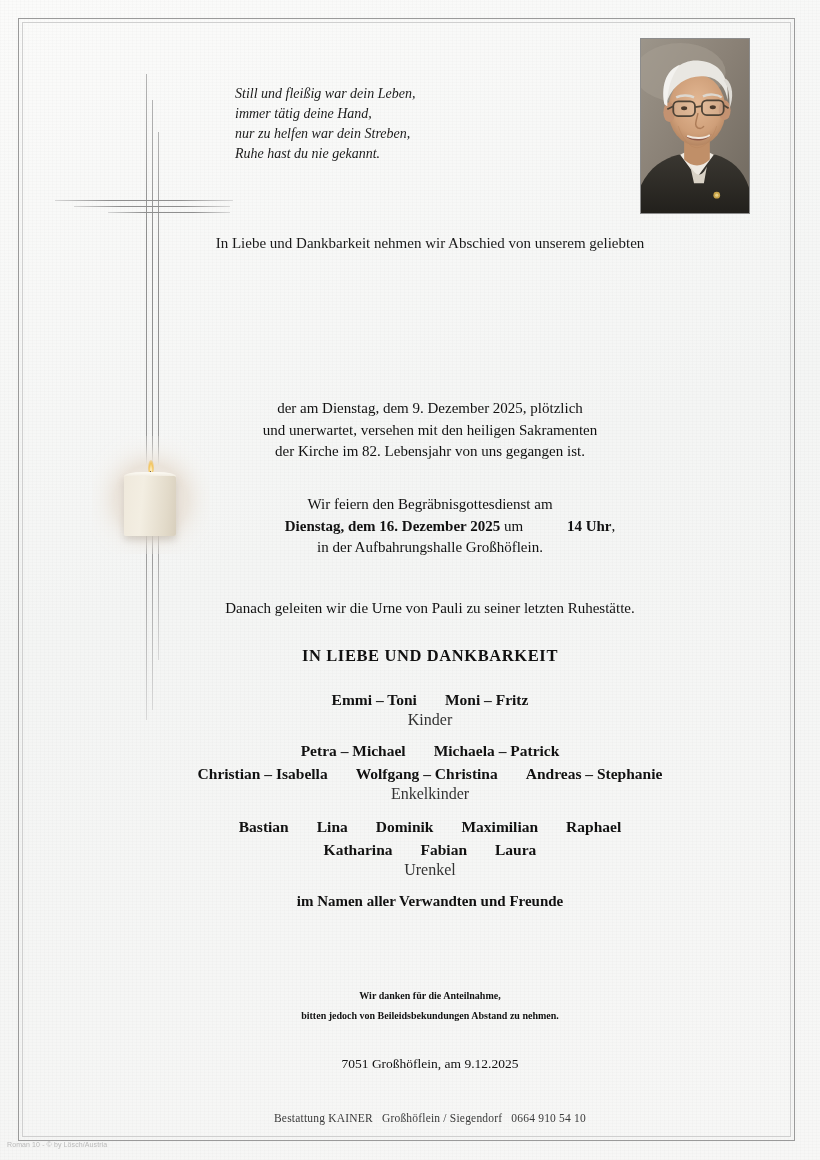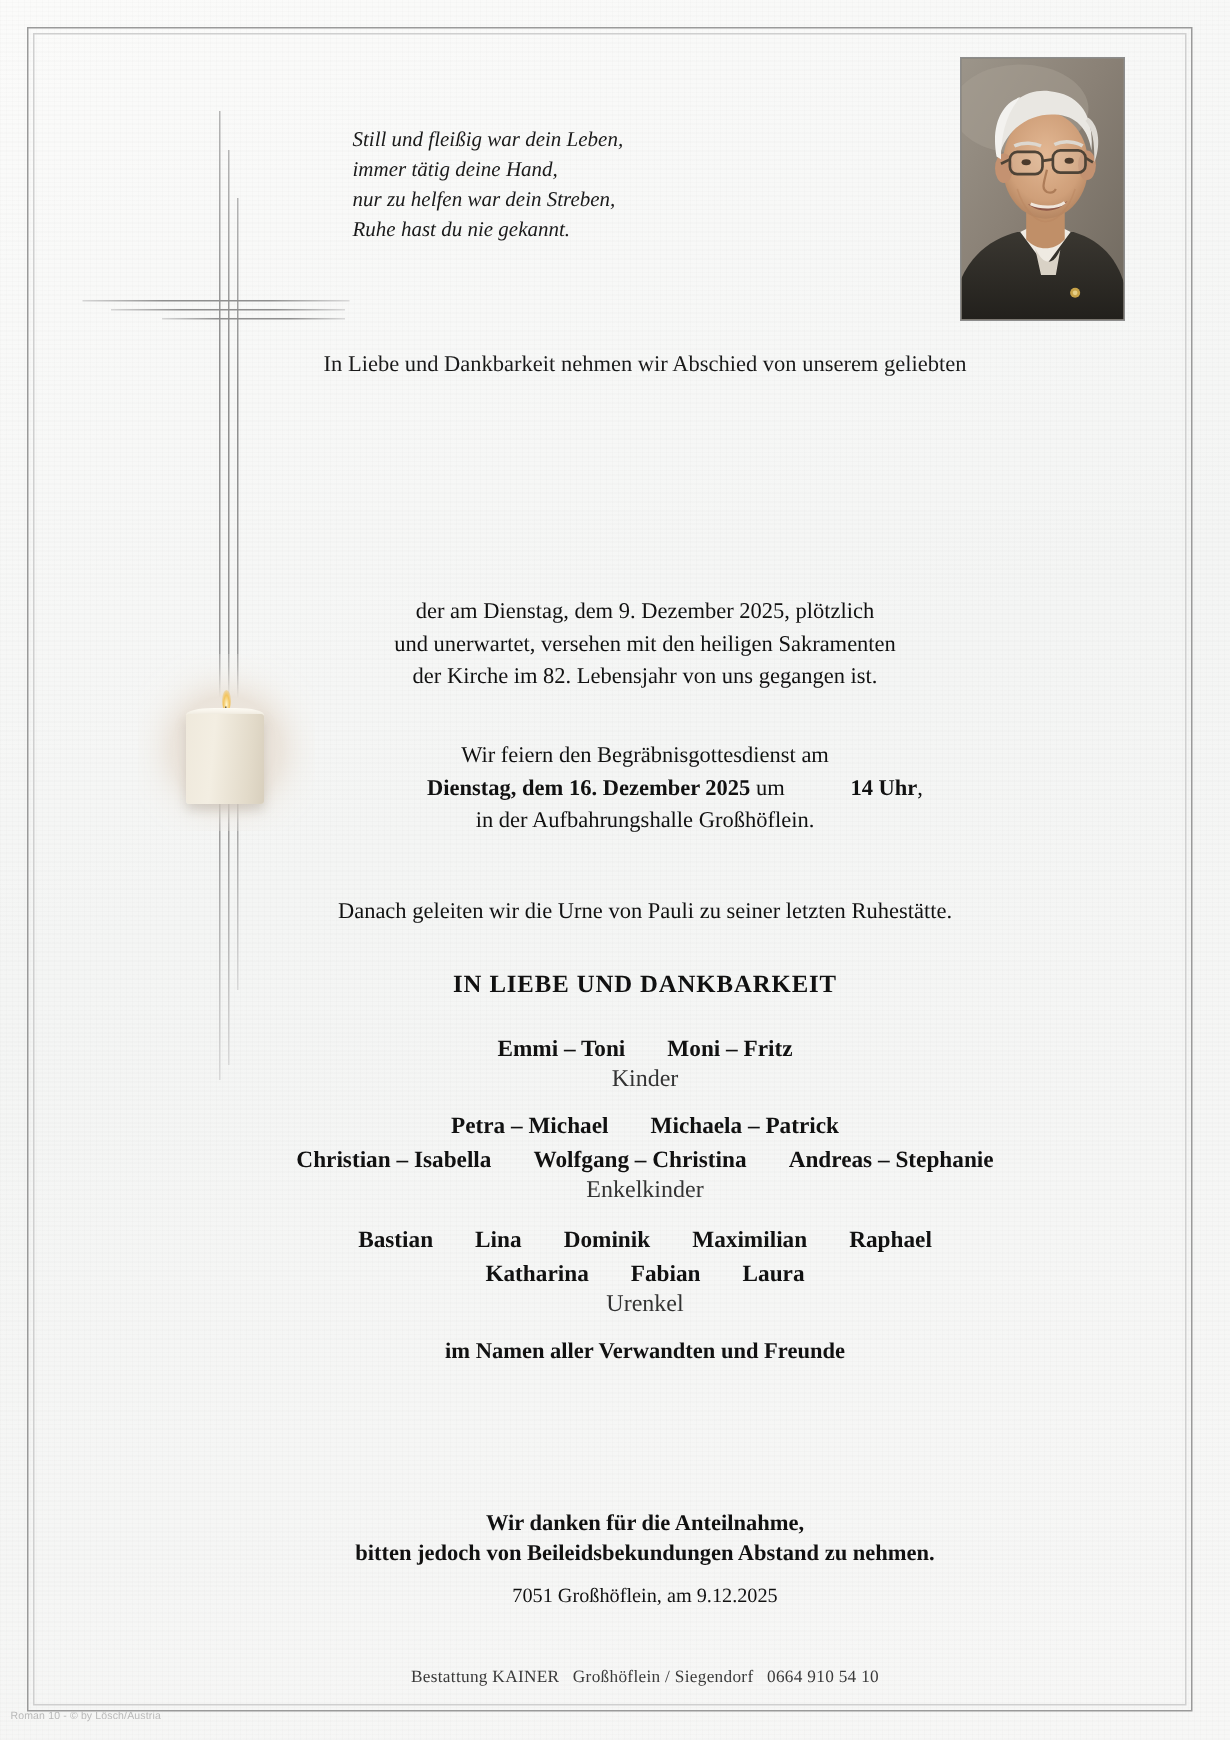--- a/index.html
+++ b/index.html
@@ -186,24 +186,23 @@
 
   .blessing {
     left: 130px; top: 937px; width: 600px;
     font-size: 16.5px;
     font-weight: bold;
     letter-spacing: 0.5px;
   }
 
   .thanks {
     left: 130px; top: 986px; width: 600px;
-    font-size: 15px;
+    font-size: 10px;
     font-weight: bold;
     line-height: 20px;
-    margin-top: 20px;
   }
 
   .place-date {
     left: 130px; top: 1056px; width: 600px;
     font-size: 13.5px;
   }
 
   .undertaker {
     left: 130px; top: 1112px; width: 600px;
     font-size: 11.5px;

